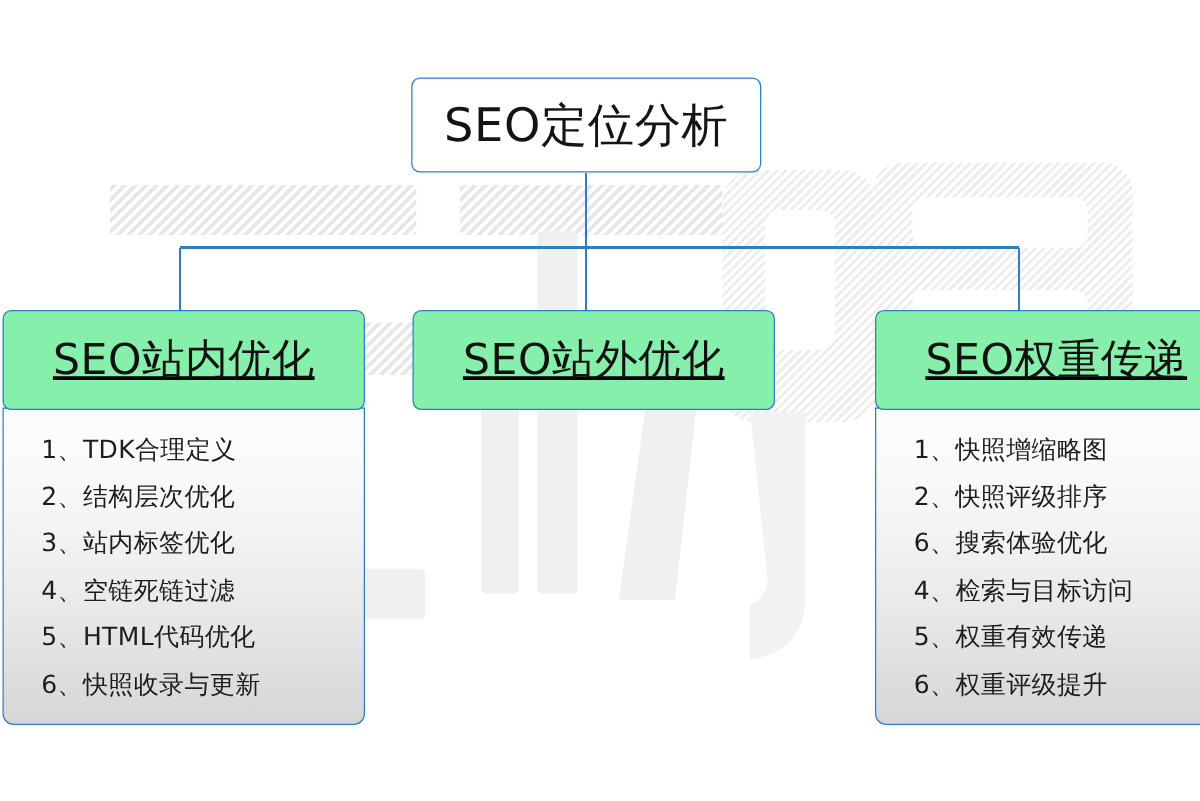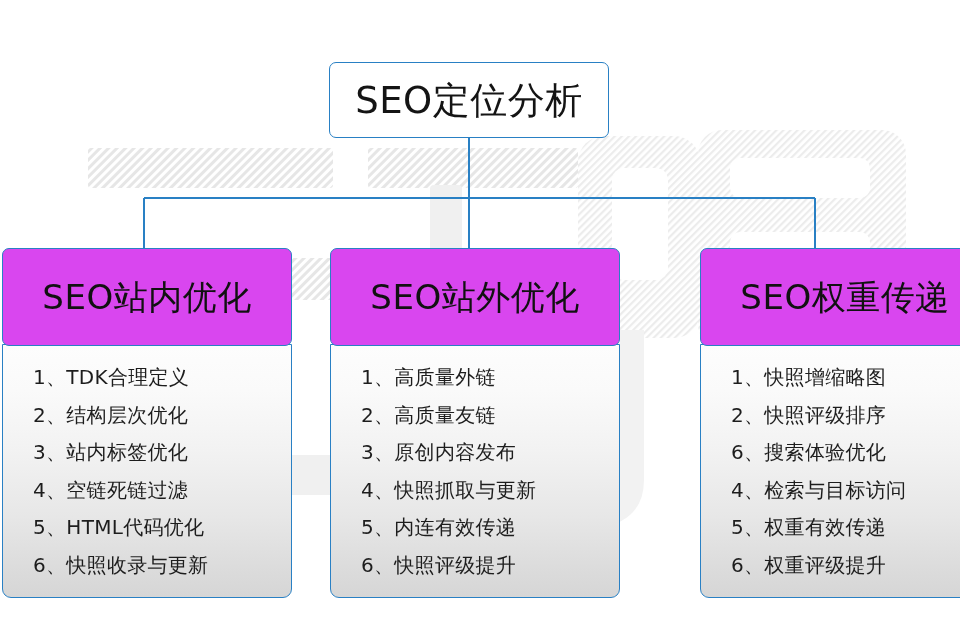--- a/index.html
+++ b/index.html
@@ -63,29 +63,30 @@
     position: absolute;
     top: 248px;
     z-index: 2;
     width: 290px;
   }
   #col-0 { left: 2px; }
   #col-1 { left: 330px; }
   #col-2 { left: 700px; }
 
   .col-header {
-    height: 98px;
-    background: #d946ef;
+    height: 80px;
+    background: #86efac;
     border: 1.6px solid #2980c4;
     border-radius: 7px;
     display: flex;
     align-items: center;
     justify-content: center;
     position: relative;
     z-index: 2;
+    text-decoration: underline;
   }
   .col-header-label {
     font-size: 34px;
     color: #111111;
     letter-spacing: 0.5px;
     line-height: 1;
     white-space: nowrap;
   }
 
   .col-body {
@@ -201,28 +202,20 @@
     <div class="list-item">4、空链死链过滤</div>
     <div class="list-item">5、HTML代码优化</div>
     <div class="list-item">6、快照收录与更新</div>
   </div>
 </div>
 
 <div class="column" id="col-1">
   <div class="col-header">
     <span class="col-header-label">SEO站外优化</span>
   </div>
-  <div class="col-body">
-    <div class="list-item">1、高质量外链</div>
-    <div class="list-item">2、高质量友链</div>
-    <div class="list-item">3、原创内容发布</div>
-    <div class="list-item">4、快照抓取与更新</div>
-    <div class="list-item">5、内连有效传递</div>
-    <div class="list-item">6、快照评级提升</div>
-  </div>
 </div>
 
 <div class="column" id="col-2">
   <div class="col-header">
     <span class="col-header-label">SEO权重传递</span>
   </div>
   <div class="col-body">
     <div class="list-item">1、快照增缩略图</div>
     <div class="list-item">2、快照评级排序</div>
     <div class="list-item">6、搜索体验优化</div>

